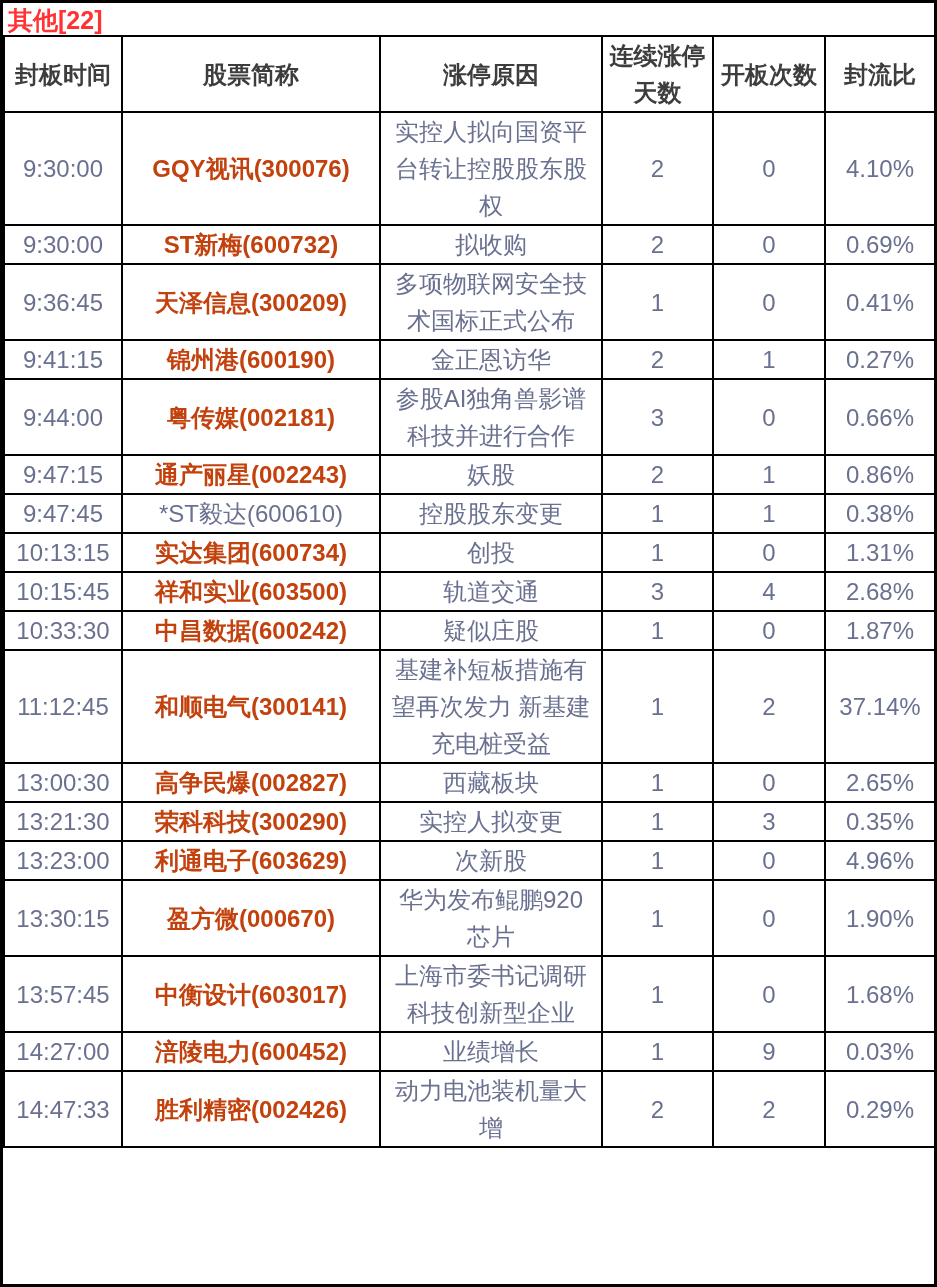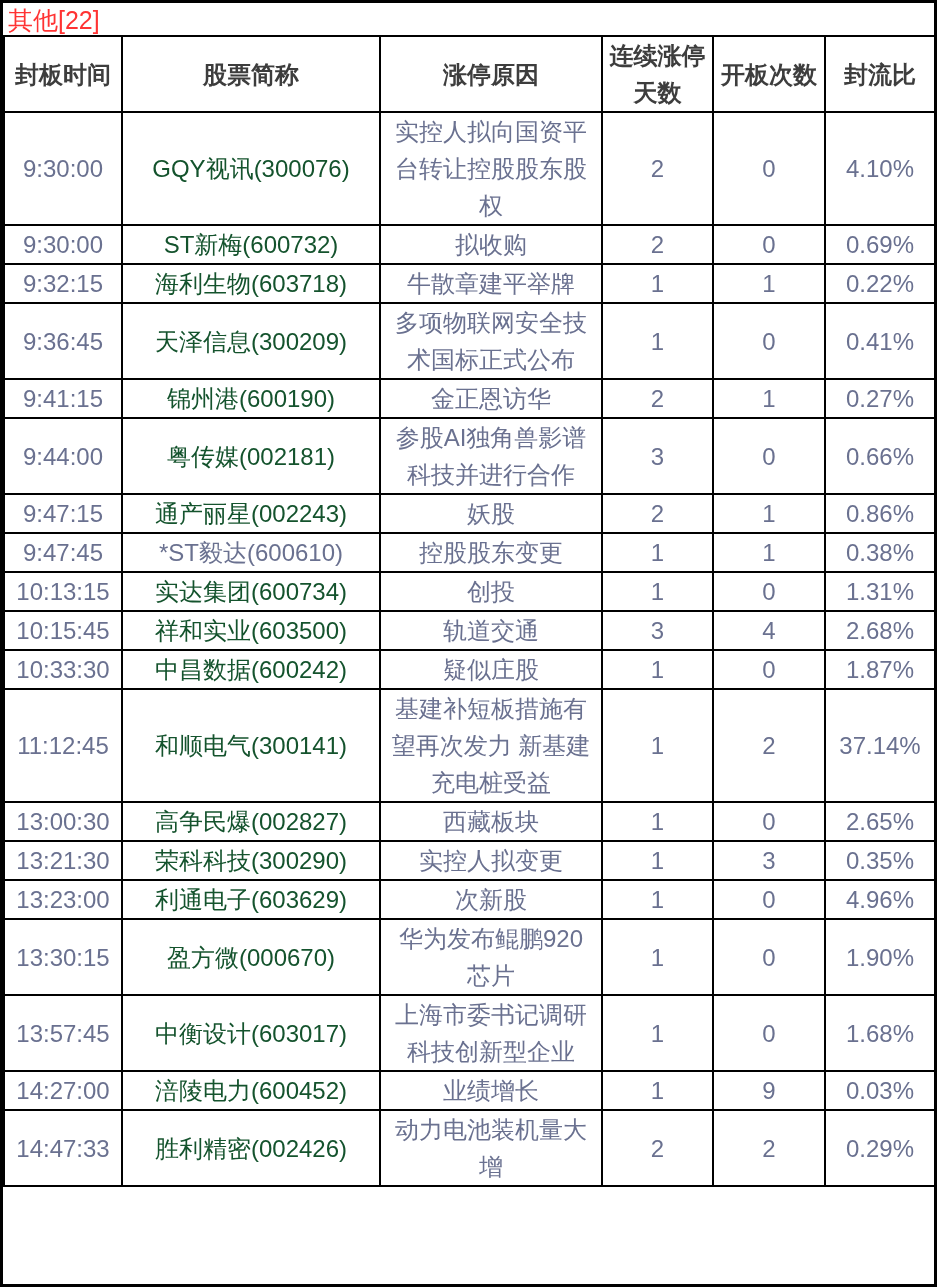--- a/index.html
+++ b/index.html
@@ -17,21 +17,21 @@
   .frame {
     box-sizing: border-box;
     width: 937px;
     height: 1287px;
     border: 3px solid #000000;
     overflow: hidden;
     background: #ffffff;
   }
   .page-title {
     color: #FF3333;
-    font-weight: normal;
+    font-weight: bold;
     font-size: 25px;
     line-height: 30px;
     padding: 2px 0 0 5px;
     height: 32px;
     box-sizing: border-box;
     white-space: nowrap;
   }
   table.limitup {
     border-collapse: collapse;
     table-layout: fixed;
@@ -52,22 +52,22 @@
     font-weight: bold;
     color: #3D3D3D;
     height: 74px;
   }
   table.limitup td {
     font-size: 24px;
     color: #6A7190;
     font-weight: normal;
   }
   table.limitup td.name {
-    color: #14532d;
-    font-weight: normal;
+    color: #c2410c;
+    font-weight: bold;
   }
   table.limitup td.name.muted {
     color: #6A7190;
     font-weight: normal;
   }
   col.c-time  { width: 118px; }
   col.c-name  { width: 258px; }
   col.c-reason{ width: 222px; }
   col.c-days  { width: 111px; }
   col.c-opens { width: 112px; }
@@ -112,28 +112,20 @@
         </tr>
         <tr>
           <td class="time">9:30:00</td>
           <td class="name">ST新梅(600732)</td>
           <td class="reason">拟收购</td>
           <td class="num">2</td>
           <td class="num">0</td>
           <td class="num">0.69%</td>
         </tr>
         <tr>
-          <td class="time">9:32:15</td>
-          <td class="name">海利生物(603718)</td>
-          <td class="reason">牛散章建平举牌</td>
-          <td class="num">1</td>
-          <td class="num">1</td>
-          <td class="num">0.22%</td>
-        </tr>
-        <tr>
           <td class="time">9:36:45</td>
           <td class="name">天泽信息(300209)</td>
           <td class="reason">多项物联网安全技
 术国标正式公布</td>
           <td class="num">1</td>
           <td class="num">0</td>
           <td class="num">0.41%</td>
         </tr>
         <tr>
           <td class="time">9:41:15</td>

